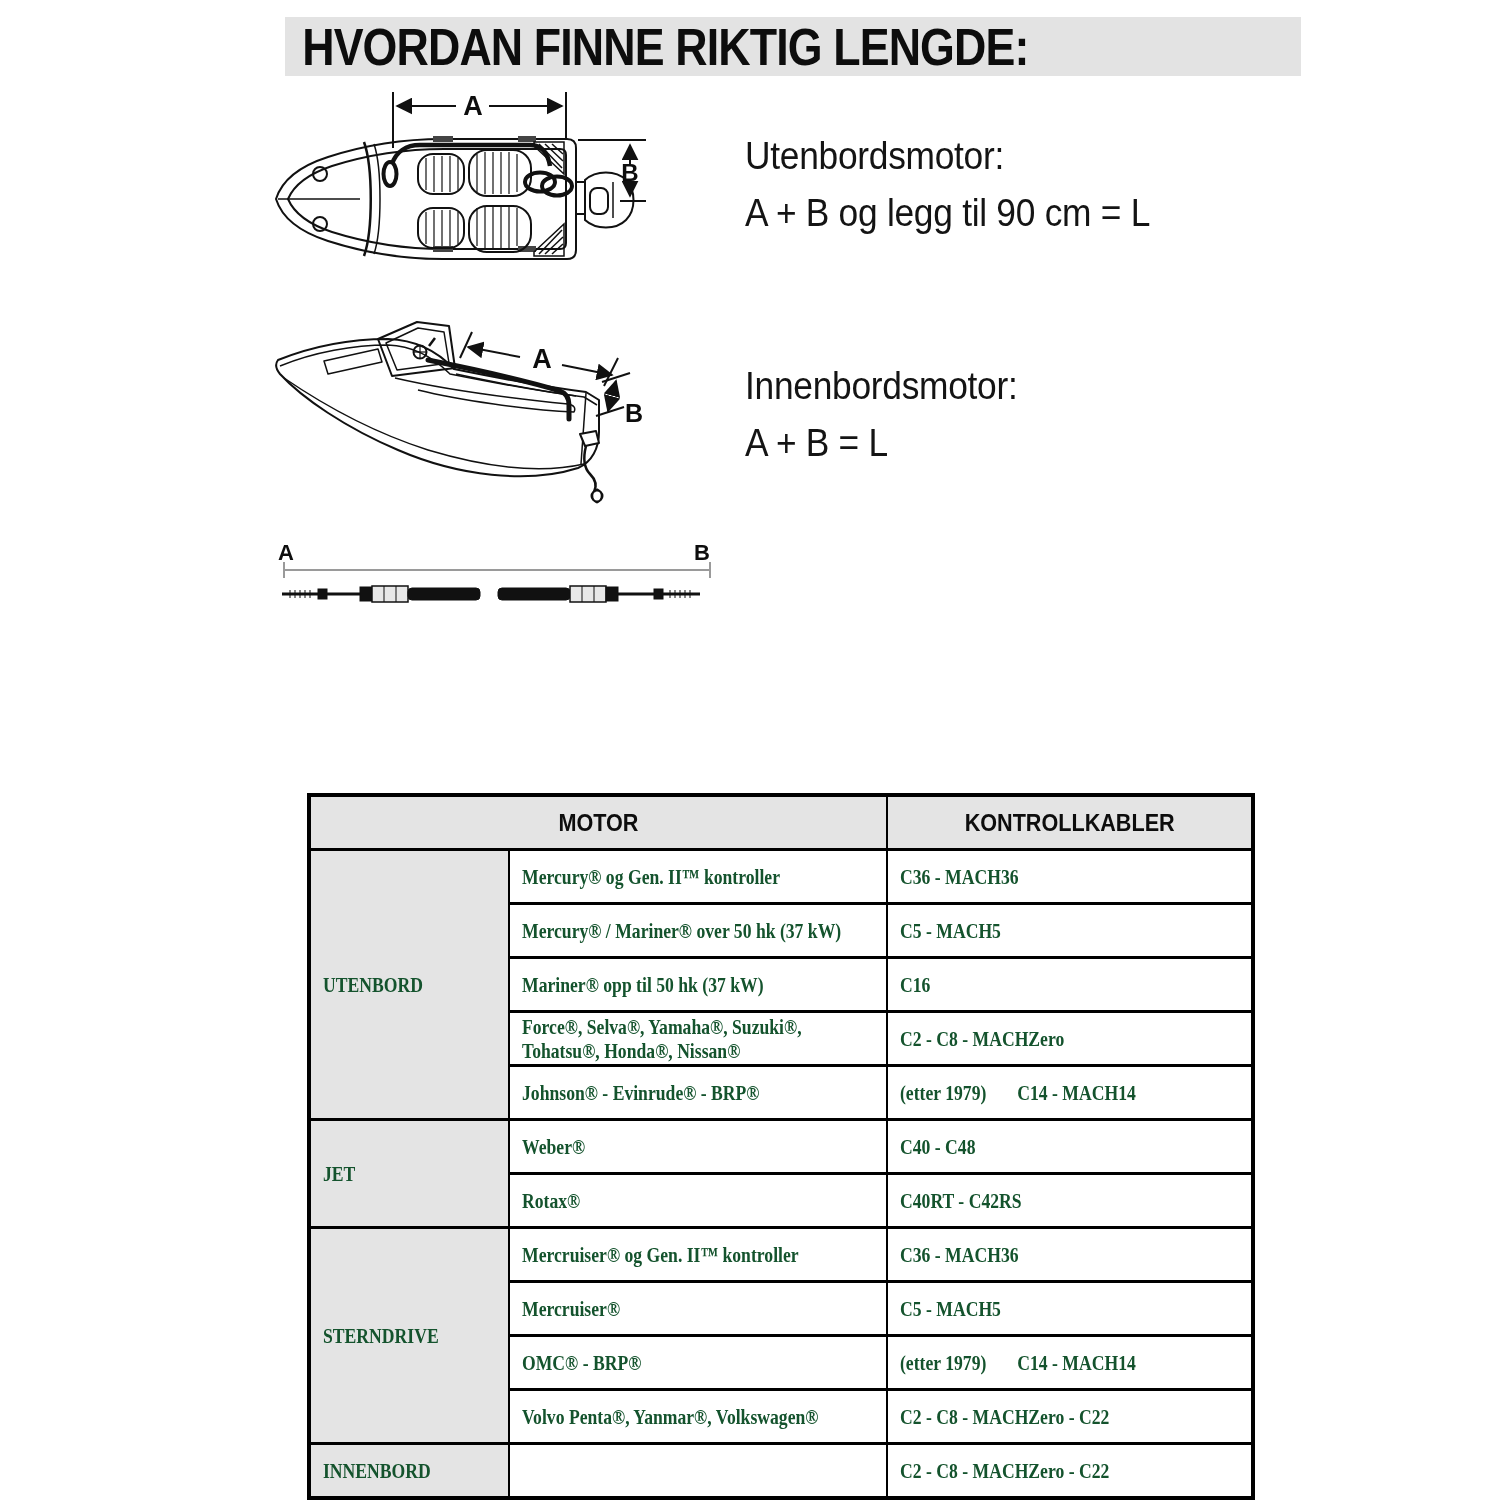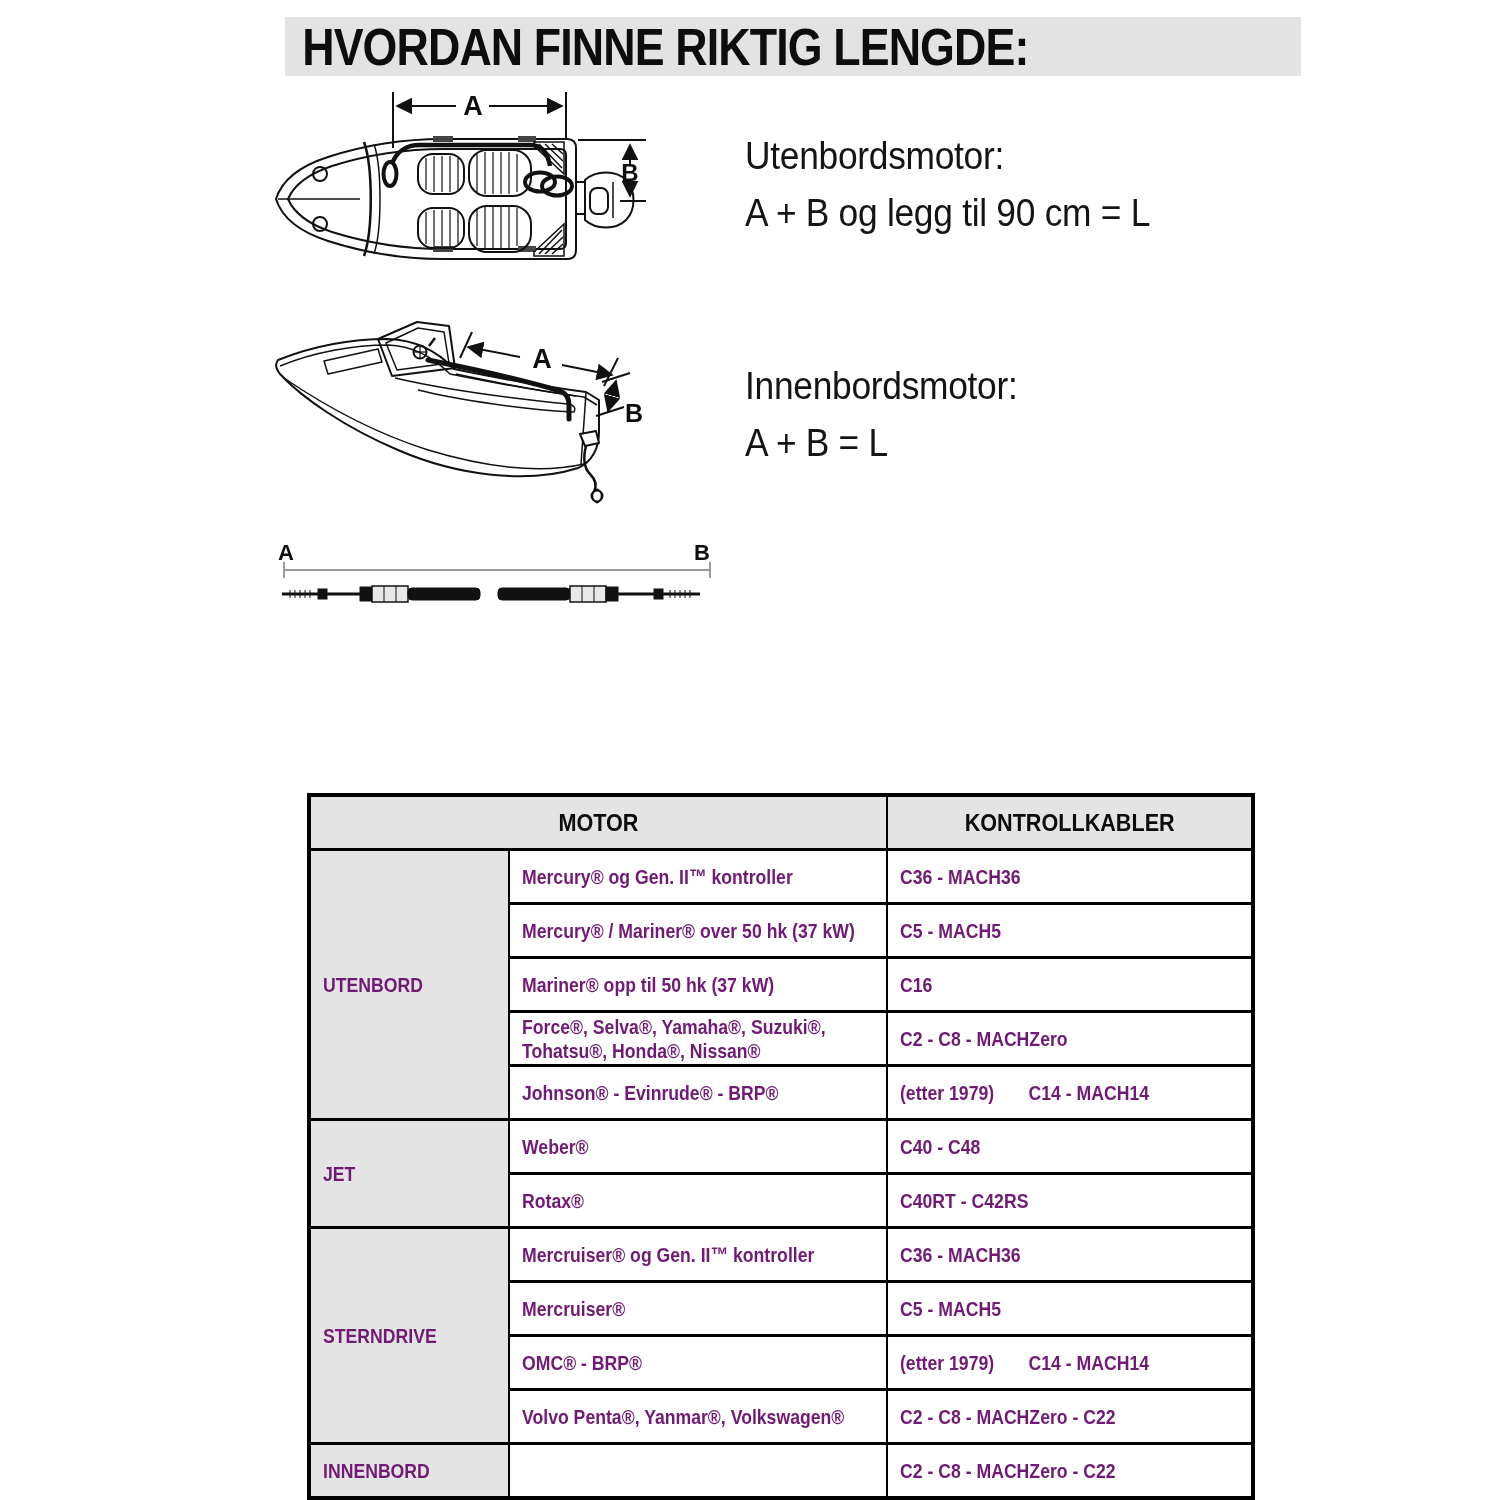--- a/index.html
+++ b/index.html
@@ -25,21 +25,21 @@
   .dim-label{font-weight:bold;fill:#0d0d0d;}
   
   table.cable-table{position:absolute;left:271px;top:793px;width:944px;border-collapse:collapse;
         table-layout:fixed;border:4px solid var(--line,#000);margin-left:36px;}
   table.cable-table th,table.cable-table td{border:2px solid var(--line,#000);
         border-top-width:3px;border-bottom-width:3px;overflow:hidden;}
   table.cable-table th{height:49px;background:var(--cell-bg,#e4e4e4);font-size:24px;font-weight:bold;
         text-align:center;vertical-align:middle;color:#0d0d0d;}
   table.cable-table th .cxc{display:inline-block;transform:scaleX(0.9);transform-origin:center;white-space:nowrap;}
   table.cable-table td{height:51px;background:#fff;vertical-align:middle;font-size:21px;font-weight:bold;
-        padding:0 16px 0 12px;color:#701a75;line-height:24px;}
+        padding:0 16px 0 12px;color:#14532d;line-height:24px;font-family:Liberation Serif, serif;}
   table.cable-table td.cat{background:var(--cell-bg,#e4e4e4);}
   .cx{display:block;white-space:nowrap;transform:scaleX(0.84);transform-origin:0 50%;}
 </style>
 </head>
 <body>
 
 <div class="page">
 
   <header class="banner" id="banner1">
     <span class="banner-text">HVORDAN FINNE RIKTIG LENGDE:</span>

